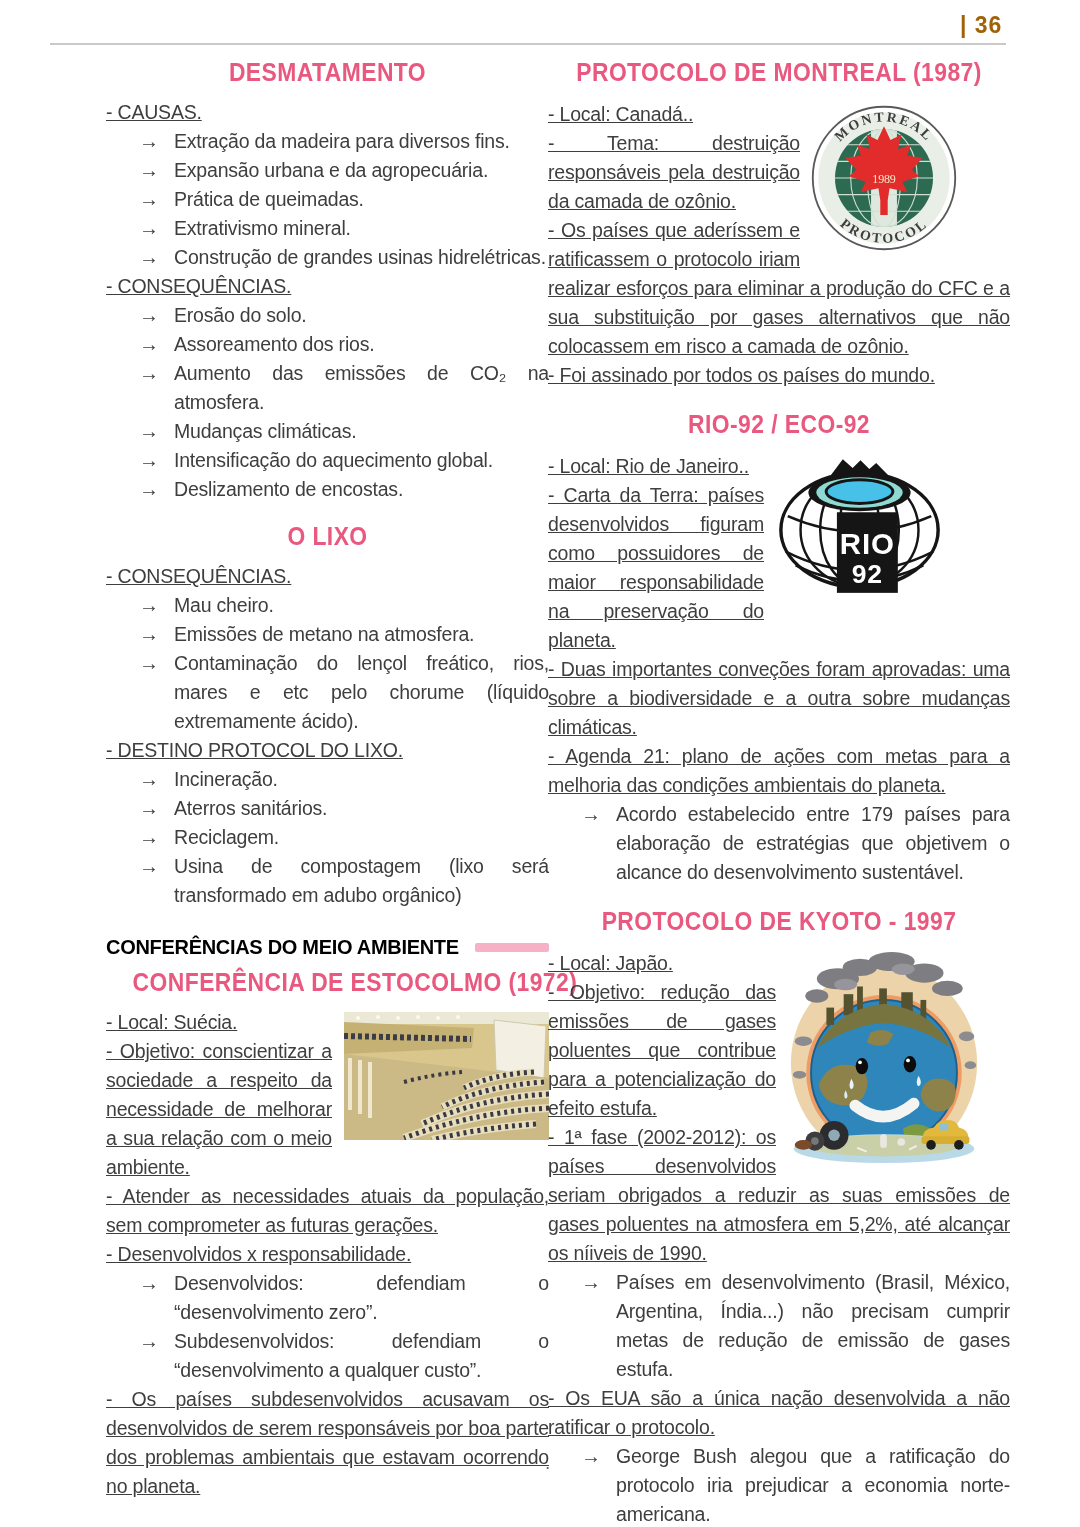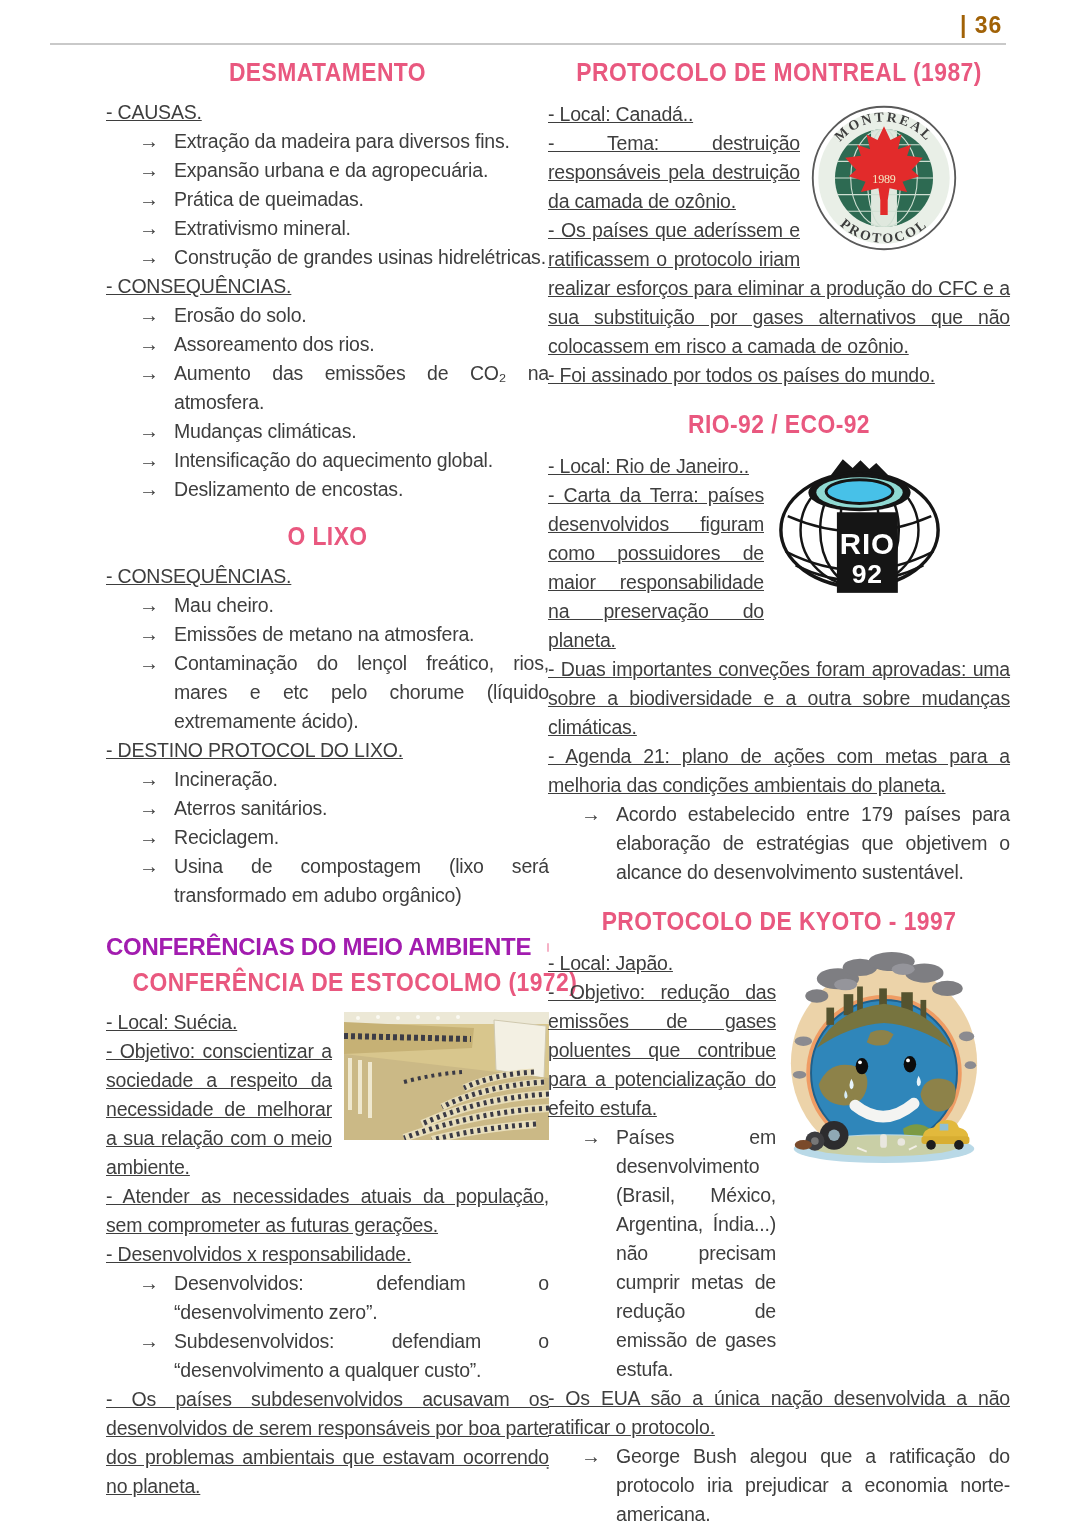--- a/index.html
+++ b/index.html
@@ -17,21 +17,21 @@
     color:#e9587f;text-align:center;font-size:26px;line-height:32px;font-weight:700;
     letter-spacing:.5px;transform:scaleX(.88);transform-origin:center;white-space:nowrap;
   }
   .m-desmatamento{margin:4px 0 10px;}
   .m-lixo{margin:16px 0 10px;}
   .m-estocolmo{margin:4px 0 10px;}
   .m-montreal{margin:4px 0 12px;}
   .m-rio{margin:18px 0 12px;}
   .m-kyoto{margin:18px 0 12px;}
   .h-black-row{display:flex;align-items:center;margin:22px 0 2px;}
-  .h-black{font-size:24px;line-height:30px;font-weight:700;color:#a21caf;letter-spacing:-0.3px;white-space:nowrap;}
+  .h-black{font-size:20px;line-height:30px;font-weight:700;color:#000000;letter-spacing:-0.3px;white-space:nowrap;}
   .h-rule{flex:1;height:9px;background:#f6b1c6;margin-left:16px;border-radius:2px;}
   .arrow-item{display:flex;margin-left:33px;}
   .arrow-glyph{flex:0 0 35px;width:35px;font-size:20px;color:#3e3e3e;}
   .arrow-text{flex:1;text-align:justify;}
   .sec::after{content:"";display:block;clear:both;}
   .float-right{float:right;}
   .img-estocolmo{width:205px;height:128px;margin:4px 0 6px 12px;}
   .img-montreal{width:148px;height:152px;margin:2px 52px 8px 10px;}
   .img-rio{width:172px;height:150px;margin:0 64px 10px 10px;}
   .img-kyoto{width:192px;height:218px;margin:0 30px 6px 12px;}
@@ -319,20 +319,21 @@
             <circle cx="118" cy="200" r="4"></circle>
           </g>
         <ellipse cx="16" cy="203" rx="9" ry="5" fill="#7a4a2b"></ellipse>
         <g stroke="#f2efe6" stroke-width="2">
           <line x1="72" y1="206" x2="82" y2="210"></line>
             <line x1="126" y1="208" x2="134" y2="204"></line>
         </g>
       </svg>
       <p class="para">- Local: Japão.</p>
       <p class="para">- Objetivo: redução das emissões de gases poluentes que contribue para a potencialização do efeito estufa.</p>
+      <p class="para">- 1ª fase (2002-2012): os países desenvolvidos seriam obrigados a reduzir as suas emissões de gases poluentes na atmosfera em 5,2%, até alcançar os níiveis de 1990.</p>
       <div class="arrow-item">
           <span class="arrow-glyph">→</span>
           <span class="arrow-text">Países em desenvolvimento (Brasil, México, Argentina, Índia...) não precisam cumprir metas de redução de emissão de gases estufa.</span>
         </div>
       <p class="para">- Os EUA são a única nação desenvolvida a não ratificar o protocolo.</p>
       <div class="arrow-item">
           <span class="arrow-glyph">→</span>
           <span class="arrow-text">George Bush alegou que a ratificação do protocolo iria prejudicar a economia norte-americana.</span>
         </div>
     </div>

